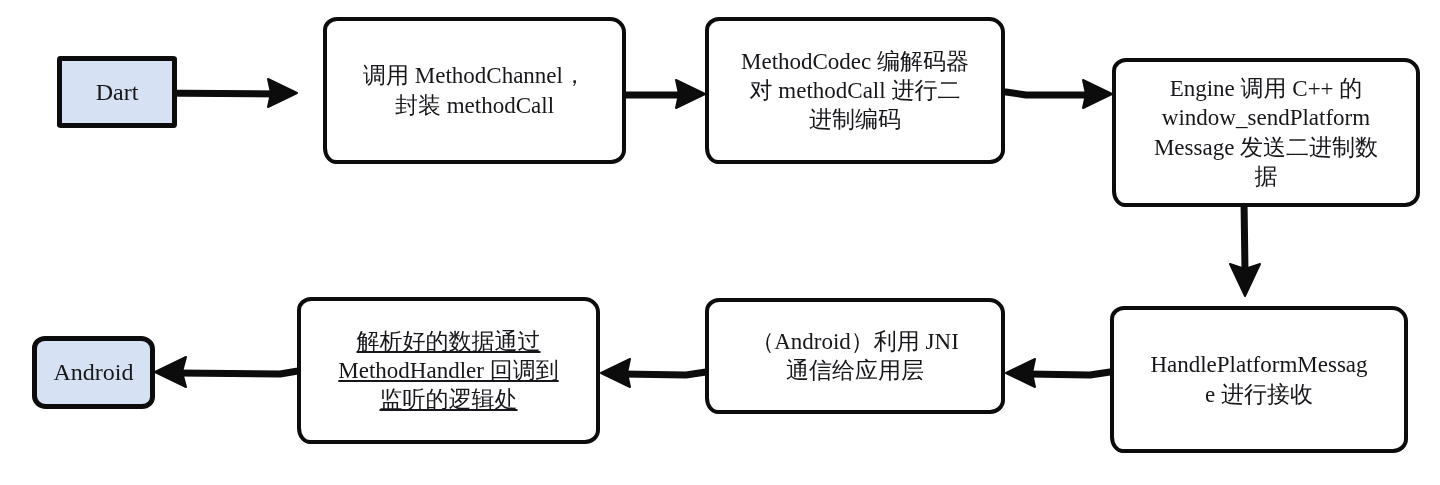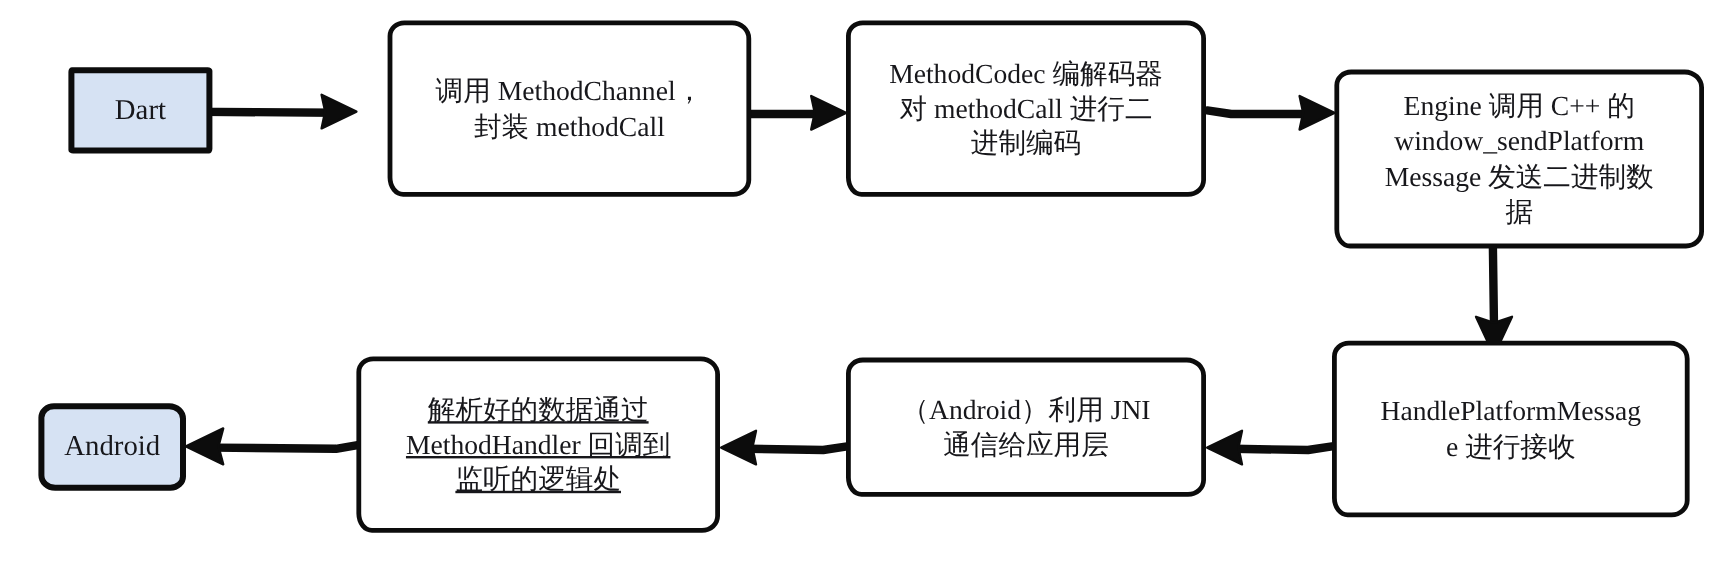--- a/index.html
+++ b/index.html
@@ -121,21 +121,21 @@
 进制编码</span>
   </div>
 
   <div class="node plain" id="node-engine-send" style="left:1112px; top:18px; width:308px; height:149px;margin-top:40px;">
     <span class="label">Engine 调用 C++ 的
 window_sendPlatform
 Message 发送二进制数
 据</span>
   </div>
 
-  <div class="node plain" id="node-handle-platform-message" style="left:1110px; top:284px; width:298px; height:147px;">
+  <div class="node plain" id="node-handle-platform-message" style="left:1110px; top:306px; width:298px; height:147px;">
     <span class="label">HandlePlatformMessag
 e 进行接收</span>
   </div>
 
   <div class="node plain" id="node-jni-bridge" style="left:705px; top:298px; width:300px; height:116px;">
     <span class="label">（Android）利用 JNI
 通信给应用层</span>
   </div>
 
   <div class="node plain" id="node-method-handler" style="left:297px; top:297px; width:303px; height:147px;text-decoration:underline;">

